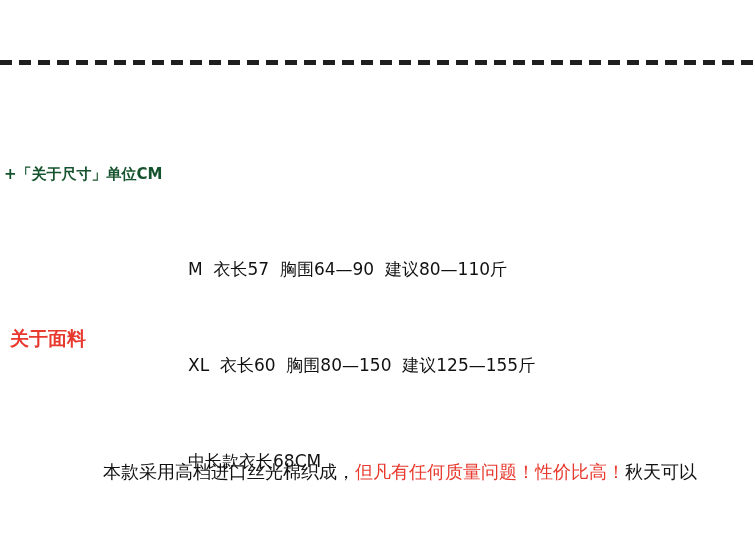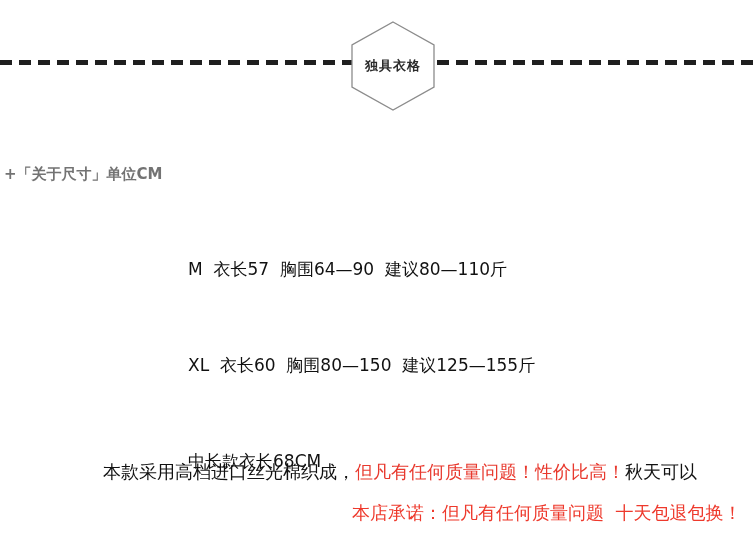--- a/index.html
+++ b/index.html
@@ -46,21 +46,21 @@
     letter-spacing: 1px;
     white-space: nowrap;
   }
   
   .size-title {
     position: absolute;
     left: 4px;
     top: 165px;
     font-size: 15px;
     font-weight: bold;
-    color: #737373;
+    color: #14532d;
     white-space: pre;
   }
   .fabric-title {
     position: absolute;
     left: 10px;
     top: 326px;
     font-size: 19px;
     font-weight: bold;
     color: #e8392e;
     white-space: pre;
@@ -97,36 +97,30 @@
     white-space: pre;
   }
 </style>
 </head>
 <body>
 
 <div class="page">
 
   <div class="divider"></div>
 
-  <div class="hex-wrap">
-    <svg width="86" height="92" viewBox="0 0 86 92">
-      <polygon points="43,2 84,25 84,67 43,90 2,67 2,25" fill="#ffffff" stroke="#8c8c8c" stroke-width="1.3"></polygon>
-    </svg>
-    <div class="hex-label">独具衣格</div>
-  </div>
 
   <div class="size-title">+「关于尺寸」单位CM</div>
 
   <div class="size-lines">
     <div>M  衣长57  胸围64—90  建议80—110斤</div>
     <div>XL  衣长60  胸围80—150  建议125—155斤</div>
     <div>中长款衣长68CM</div>
   </div>
 
+  <div class="fabric-title">关于面料</div>
 
   <div class="fabric-par">
     <div><span>本款采用高档进口丝光棉织成，</span><span class="red">但凡有任何质量问题！性价比高！</span><span>秋天可以</span></div>
     
   </div>
 
-  <div class="promise">本店承诺：但凡有任何质量问题  十天包退包换！</div>
 
 </div>
 
 </body></html>

